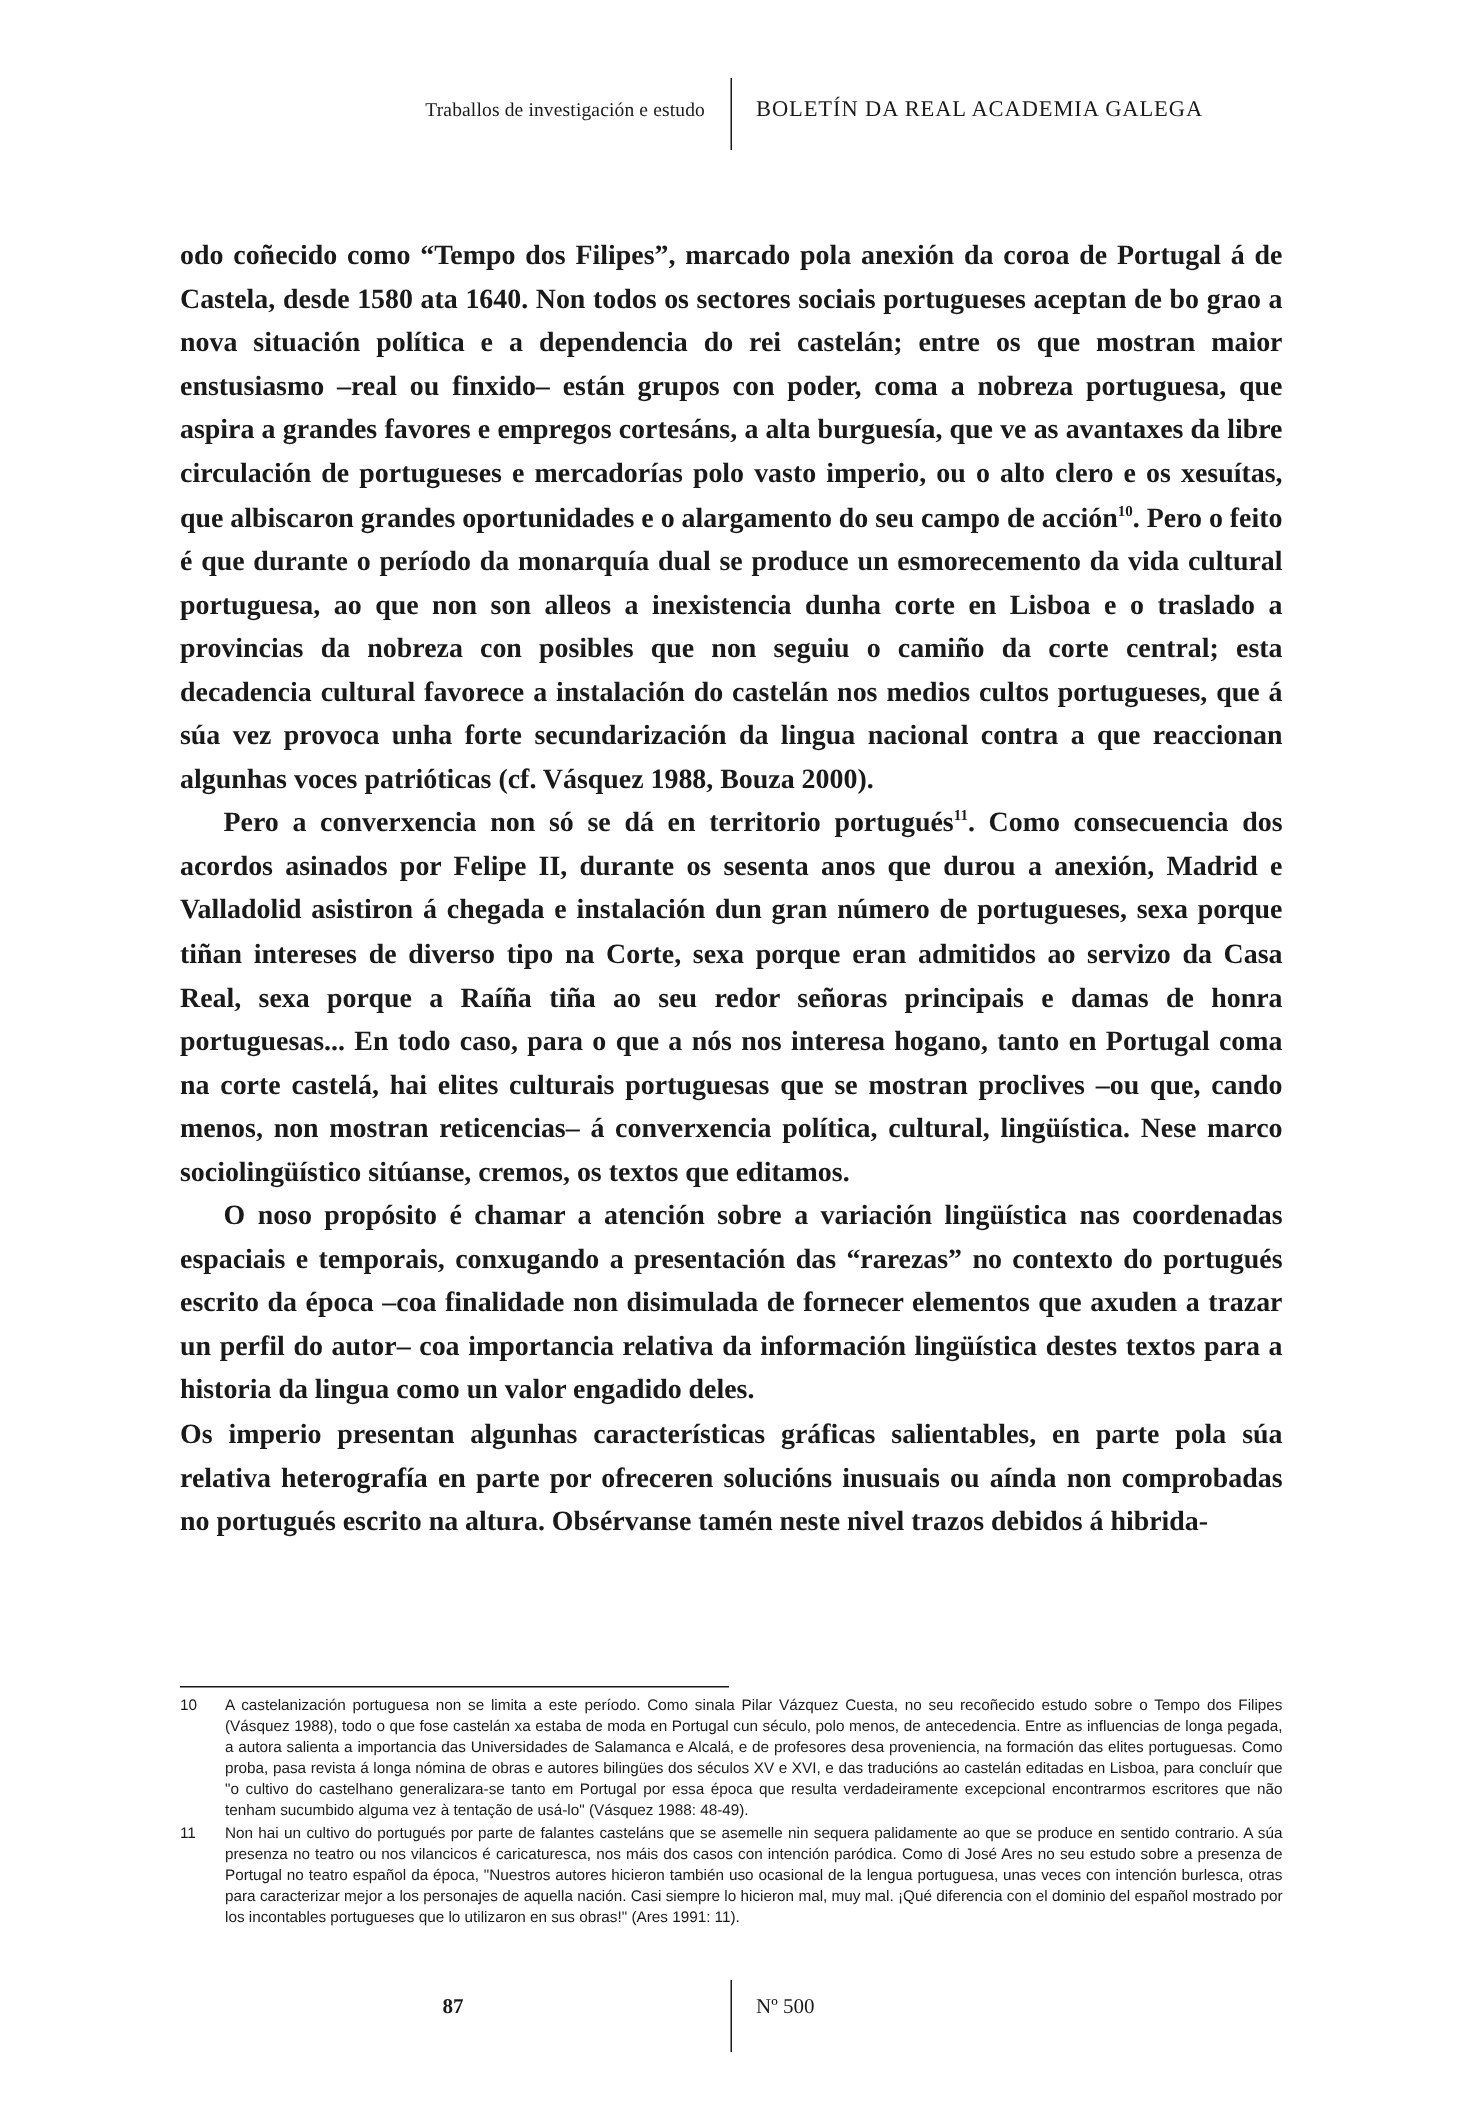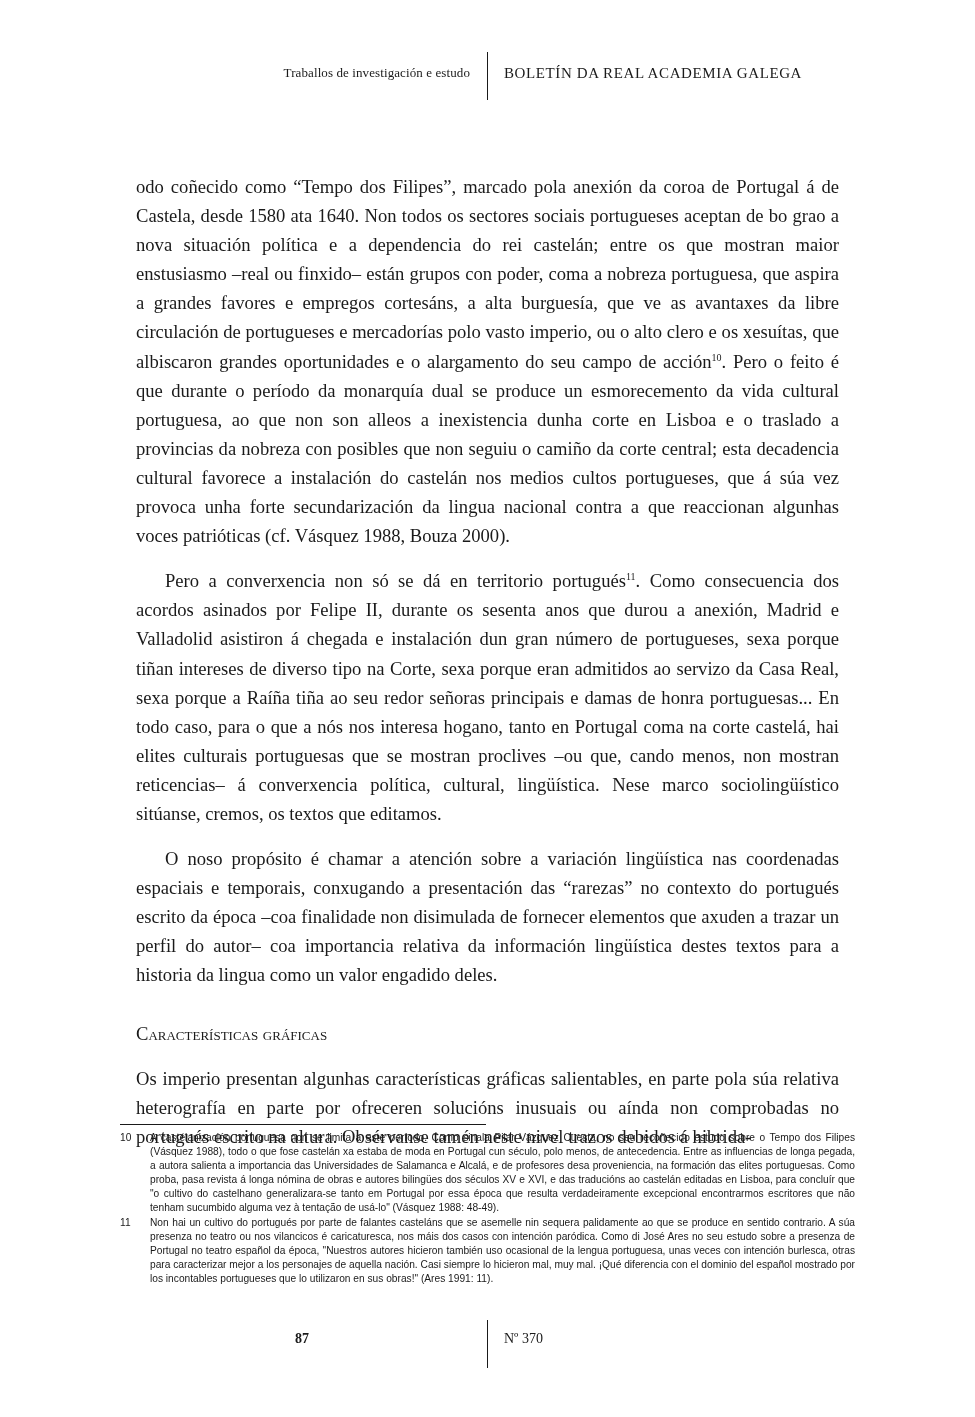--- a/index.html
+++ b/index.html
@@ -2,21 +2,21 @@
 <html><head>
   <meta charset="utf-8">
   <style>
     html, body { margin: 0; padding: 0; background: #ffffff; }
     body { width: 975px; height: 1417px; position: relative; overflow: hidden; color: #1a1a1a; font-family: "Liberation Serif", serif; }
     .header { position: absolute; top: 52px; left: 0; width: 975px; height: 48px; }
     .header-left { position: absolute; right: 505px; top: 13px; font-size: 13px; letter-spacing: 0.1px; }
     .header-right { position: absolute; left: 504px; top: 13px; font-size: 15px; letter-spacing: 0.6px; }
     .header-rule { position: absolute; left: 487px; top: 0; width: 1px; height: 48px; background: #1a1a1a; }
     .body-text { position: absolute; left: 120px; top: 156px; width: 735px; font-size: 18.6px; line-height: 29.1px; text-align: justify; }
-    .body-text p { margin: 16px; }
+    .body-text p { margin: 0; font-weight: bold; }
     .body-text .indent { text-indent: 29px; }
     .body-text sup { font-size: 10px; line-height: 0; vertical-align: super; }
     .section-title { margin-top: 29px !important; font-variant: small-caps; font-size: 18.6px; }
     .fn-rule { position: absolute; left: 120px; top: 1124px; width: 366px; height: 1px; background: #1a1a1a; }
     .footnotes { position: absolute; left: 120px; top: 1131px; width: 735px; font-family: "Liberation Sans", sans-serif; font-size: 10.2px; line-height: 14.1px; }
     .fn { display: flex; text-align: justify; }
     .fn-num { width: 30px; flex: 0 0 30px; }
     .fn-text { flex: 1; }
     .footer { position: absolute; top: 1320px; left: 0; width: 815px; height: 48px; }
     .footer-left { position: absolute; right: 506px; top: 11px; font-size: 14px; font-weight: bold; }
@@ -29,34 +29,33 @@
 <div class="header">
   <span class="header-left">Traballos de investigación e estudo</span>
   <div class="header-rule"></div>
   <span class="header-right">BOLETÍN DA REAL ACADEMIA GALEGA</span>
 </div>
 
 <div class="body-text">
   <p><span>odo coñecido como “Tempo dos Filipes”, marcado pola anexión da coroa de Portugal á de Castela, desde 1580 ata 1640. Non todos os sectores sociais portugueses aceptan de bo grao a nova situación política e a dependencia do rei castelán; entre os que mostran maior enstusiasmo –real ou finxido– están grupos con poder, coma a nobreza portuguesa, que aspira a grandes favores e empregos cortesáns, a alta burguesía, que ve as avantaxes da libre circulación de portugueses e mercadorías polo vasto imperio, ou o alto clero e os xesuítas, que albiscaron grandes oportunidades e o alargamento do seu campo de acción</span><sup>10</sup><span>. Pero o feito é que durante o período da monarquía dual se produce un esmorecemento da vida cultural portuguesa, ao que non son alleos a inexistencia dunha corte en Lisboa e o traslado a provincias da nobreza con posibles que non seguiu o camiño da corte central; esta decadencia cultural favorece a instalación do castelán nos medios cultos portugueses, que á súa vez provoca unha forte secundarización da lingua nacional contra a que reaccionan algunhas voces patrióticas (cf. Vásquez 1988, Bouza 2000).</span></p>
   <p class="indent"><span>Pero a converxencia non só se dá en territorio portugués</span><sup>11</sup><span>. Como consecuencia dos acordos asinados por Felipe II, durante os sesenta anos que durou a anexión, Madrid e Valladolid asistiron á chegada e instalación dun gran número de portugueses, sexa porque tiñan intereses de diverso tipo na Corte, sexa porque eran admitidos ao servizo da Casa Real, sexa porque a Raíña tiña ao seu redor señoras principais e damas de honra portuguesas... En todo caso, para o que a nós nos interesa hogano, tanto en Portugal coma na corte castelá, hai elites culturais portuguesas que se mostran proclives –ou que, cando menos, non mostran reticencias– á converxencia política, cultural, lingüística. Nese marco sociolingüístico sitúanse, cremos, os textos que editamos.</span></p>
   <p class="indent">O noso propósito é chamar a atención sobre a variación lingüística nas coordenadas espaciais e temporais, conxugando a presentación das “rarezas” no contexto do portugués escrito da época –coa finalidade non disimulada de fornecer elementos que axuden a trazar un perfil do autor– coa importancia relativa da información lingüística destes textos para a historia da lingua como un valor engadido deles.</p>
-  <p class="section-title">Características gráficas</p>
   <p>Os imperio presentan algunhas características gráficas salientables, en parte pola súa relativa heterografía en parte por ofreceren solucións inusuais ou aínda non comprobadas no portugués escrito na altura. Obsérvanse tamén neste nivel trazos debidos á hibrida-</p>
 </div>
 
 <div class="fn-rule"></div>
 
 <div class="footnotes">
   <div class="fn">
     <span class="fn-num">10</span>
     <span class="fn-text">A castelanización portuguesa non se limita a este período. Como sinala Pilar Vázquez Cuesta, no seu recoñecido estudo sobre o Tempo dos Filipes (Vásquez 1988), todo o que fose castelán xa estaba de moda en Portugal cun século, polo menos, de antecedencia. Entre as influencias de longa pegada, a autora salienta a importancia das Universidades de Salamanca e Alcalá, e de profesores desa proveniencia, na formación das elites portuguesas. Como proba, pasa revista á longa nómina de obras e autores bilingües dos séculos XV e XVI, e das traducións ao castelán editadas en Lisboa, para concluír que "o cultivo do castelhano generalizara-se tanto em Portugal por essa época que resulta verdadeiramente excepcional encontrarmos escritores que não tenham sucumbido alguma vez à tentação de usá-lo" (Vásquez 1988: 48-49).</span>
   </div>
   <div class="fn">
     <span class="fn-num">11</span>
     <span class="fn-text">Non hai un cultivo do portugués por parte de falantes casteláns que se asemelle nin sequera palidamente ao que se produce en sentido contrario. A súa presenza no teatro ou nos vilancicos é caricaturesca, nos máis dos casos con intención paródica. Como di José Ares no seu estudo sobre a presenza de Portugal no teatro español da época, "Nuestros autores hicieron también uso ocasional de la lengua portuguesa, unas veces con intención burlesca, otras para caracterizar mejor a los personajes de aquella nación. Casi siempre lo hicieron mal, muy mal. ¡Qué diferencia con el dominio del español mostrado por los incontables portugueses que lo utilizaron en sus obras!" (Ares 1991: 11).</span>
   </div>
 </div>
 
 <div class="footer">
   <span class="footer-left">87</span>
   <div class="footer-rule"></div>
-  <span class="footer-right">Nº 370</span>
+  <span class="footer-right">Nº 500</span>
 </div>
 
 </body></html>

